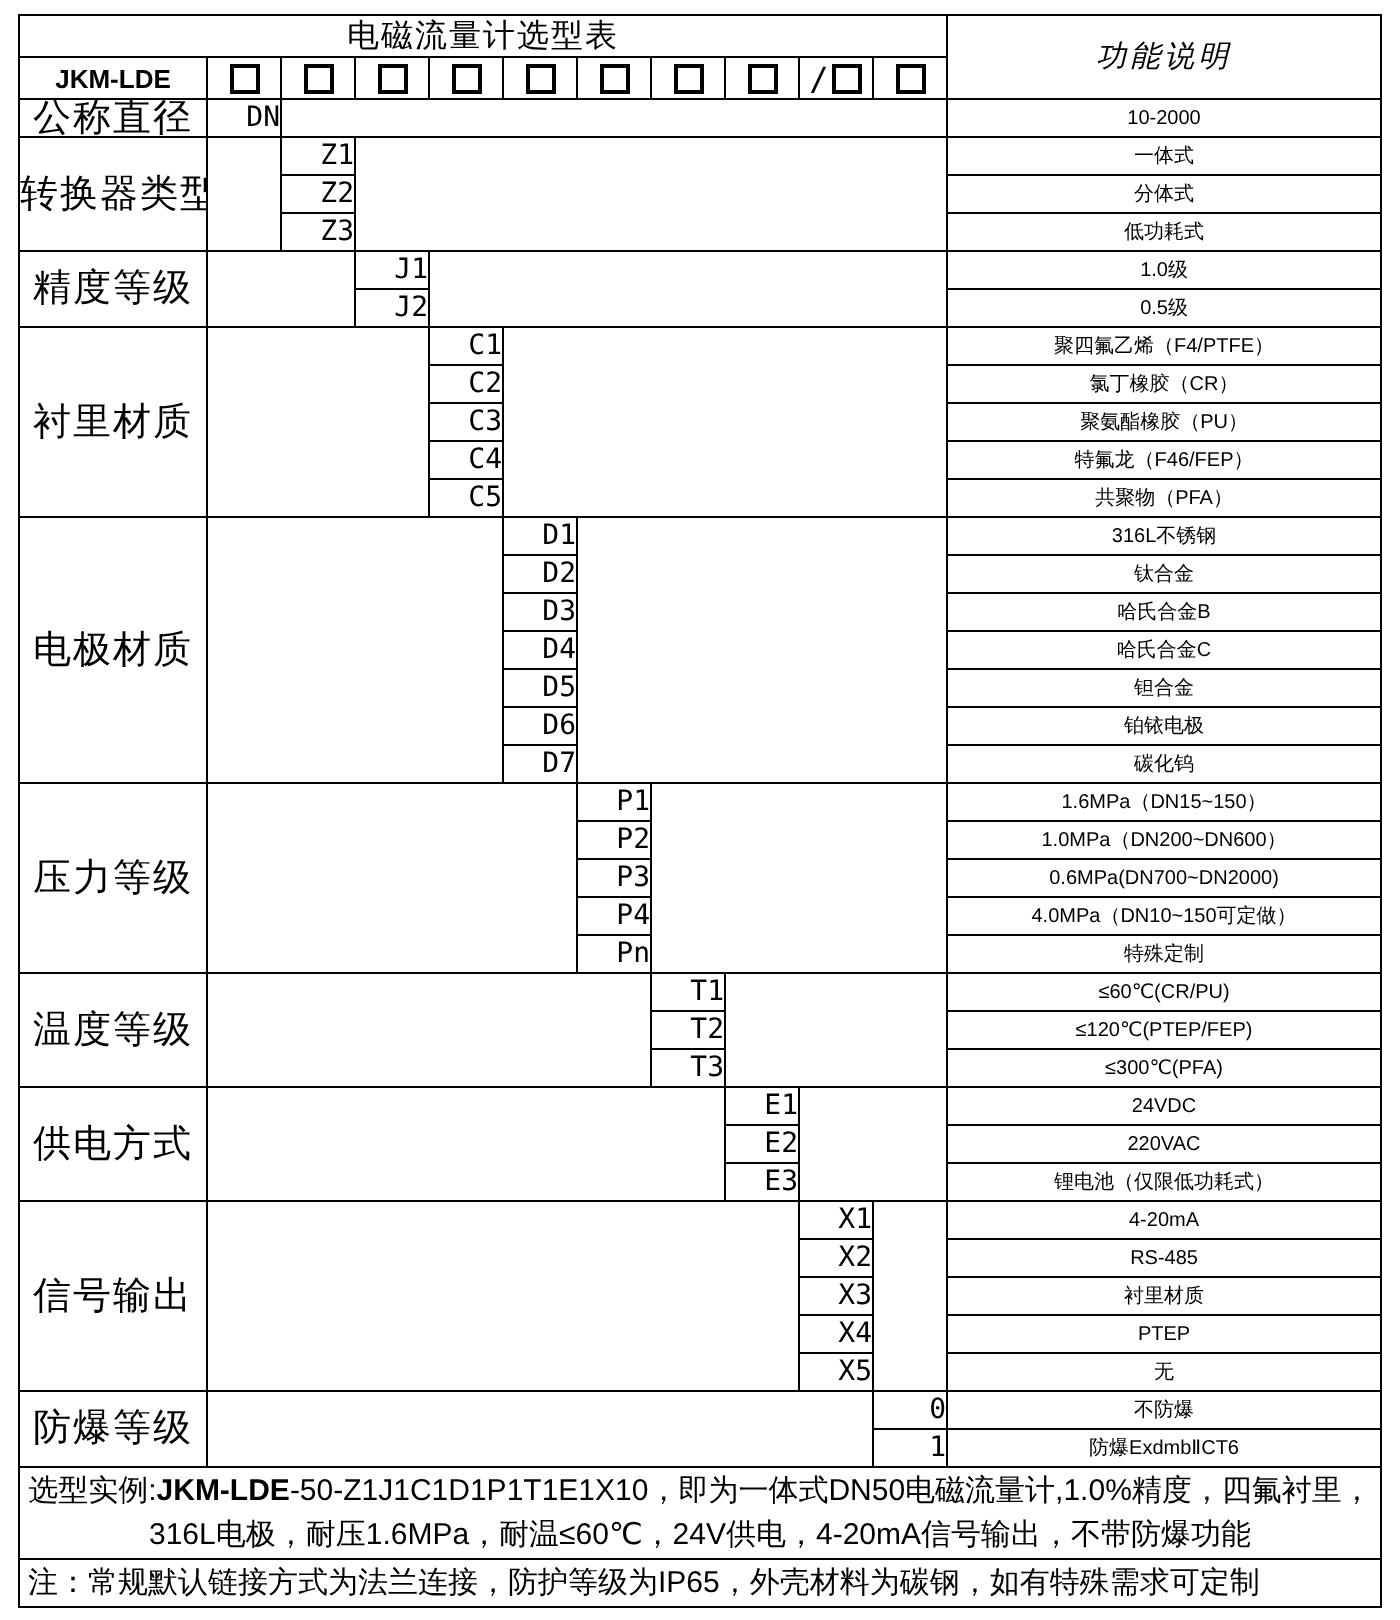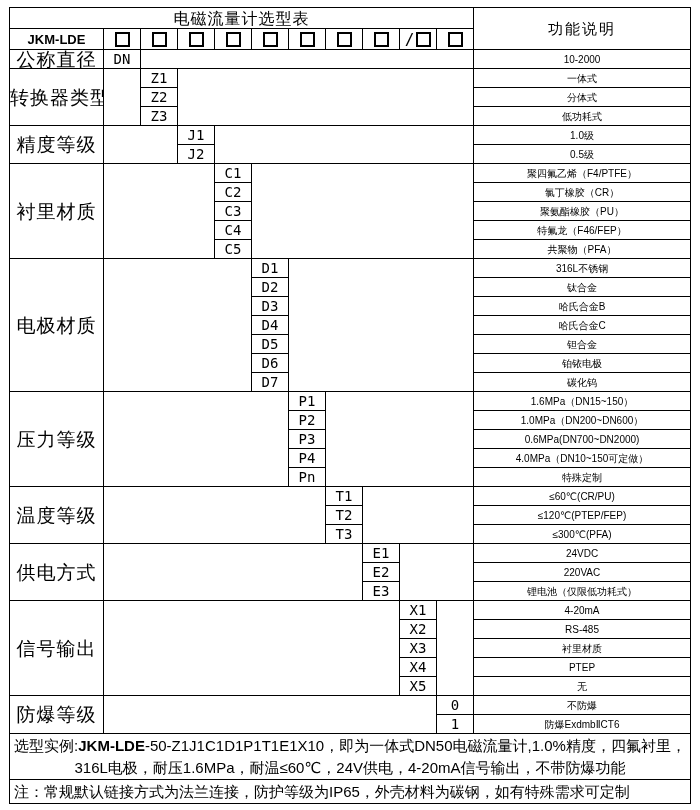--- a/index.html
+++ b/index.html
@@ -14,24 +14,24 @@
   }
   td{
     border:1px solid #000;
     font-size:14px;line-height:17px;
     text-align:center;vertical-align:middle;
     padding:0;overflow:hidden;white-space:nowrap;
   }
   tr{height:19px;}
   tr.trow{height:21px;}
   td.title{font-size:16px;letter-spacing:1px;}
-  td.fhead{font-size:15px;letter-spacing:2px;}
+  td.fhead{font-size:15px;letter-spacing:2px;font-style:italic;}
   td.model{font-weight:bold;font-size:13px;}
   td.lab{font-size:19px;letter-spacing:1px;}
-  td.code{font-family:"DejaVu Sans Mono","Liberation Mono",monospace;font-size:14px;}
+  td.code{font-family:"DejaVu Sans Mono","Liberation Mono",monospace;font-size:14px;text-align:right;}
   td.val{font-size:10px;}
   td.cb{padding:0;}
   .cbox{
     display:inline-block;width:11px;height:11px;
     border:2px solid #000;vertical-align:middle;background:#fff;
   }
   .slash{font-size:16px;margin-right:2px;vertical-align:middle;font-family:"DejaVu Sans Mono",monospace;}
   tr.exrow{height:46px;margin-left:36px;}
   td.example{font-size:15px;line-height:22px;white-space:normal;}
   tr.noterow{height:24px;margin-top:28px;}

